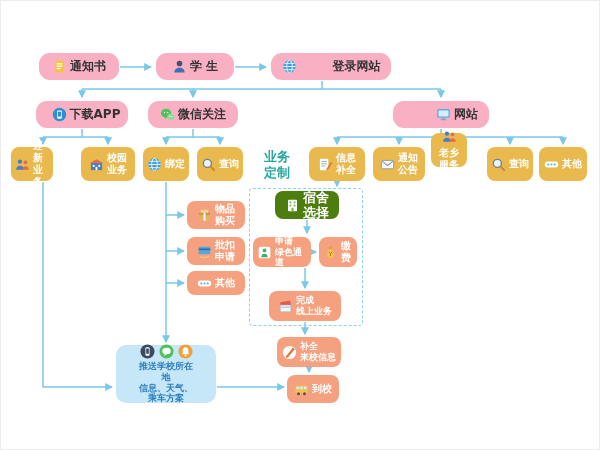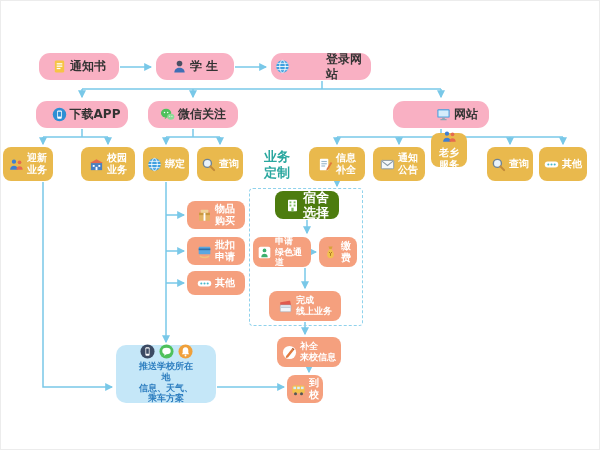--- a/index.html
+++ b/index.html
@@ -218,21 +218,21 @@
     <span class="lbl">通知书</span>
   </div>
   <div class="node pink" style="left:155px; top:52px; width:78px; height:27px;">
     <span class="ic">
         <svg>
           <use href="#i-person"></use>
         </svg>
       </span>
     <span class="lbl">学 生</span>
   </div>
-  <div class="node pink" style="left:270px; top:52px; width:100px; height:27px;gap:36px;">
+  <div class="node pink" style="left:270px; top:52px; width:120px; height:27px;gap:36px;">
     <span class="ic">
         <svg>
           <use href="#i-globe"></use>
         </svg>
       </span>
     <span class="lbl">登录网站</span>
   </div>
 
   <div class="node pink" style="left:35px; top:100px; width:92px; height:27px;padding-left:12px;">
     <span class="ic">
@@ -252,21 +252,21 @@
   </div>
   <div class="node pink" style="left:392px; top:100px; width:96px; height:27px;padding-left:36px;">
     <span class="ic">
         <svg>
           <use href="#i-monitor"></use>
         </svg>
       </span>
     <span class="lbl">网站</span>
   </div>
 
-  <div class="node gold" style="left:2px; top:146px; width:50px; height:34px;">
+  <div class="node gold" style="left:10px; top:146px; width:42px; height:34px;">
     <span class="ic">
         <svg>
           <use href="#i-people"></use>
         </svg>
       </span>
     <span class="lbl">迎新
 业务</span>
   </div>
   <div class="node gold" style="left:80px; top:146px; width:54px; height:34px;">
     <span class="ic">
@@ -406,21 +406,21 @@
 
   <div class="node orange fs9" style="left:276px; top:336px; width:64px; height:30px;">
     <span class="ic">
         <svg>
           <use href="#i-pencil"></use>
         </svg>
       </span>
     <span class="lbl">补全
 来校信息</span>
   </div>
-  <div class="node orange" style="left:286px; top:374px; width:36px; height:28px;">
+  <div class="node orange" style="left:286px; top:374px; width:52px; height:28px;">
     <span class="ic">
         <svg>
           <use href="#i-bus"></use>
         </svg>
       </span>
     <span class="lbl">到校</span>
   </div>
 
   <div class="node push" style="left:115px; top:344px; width:100px; height:58px;">
     <div class="push-icons">

